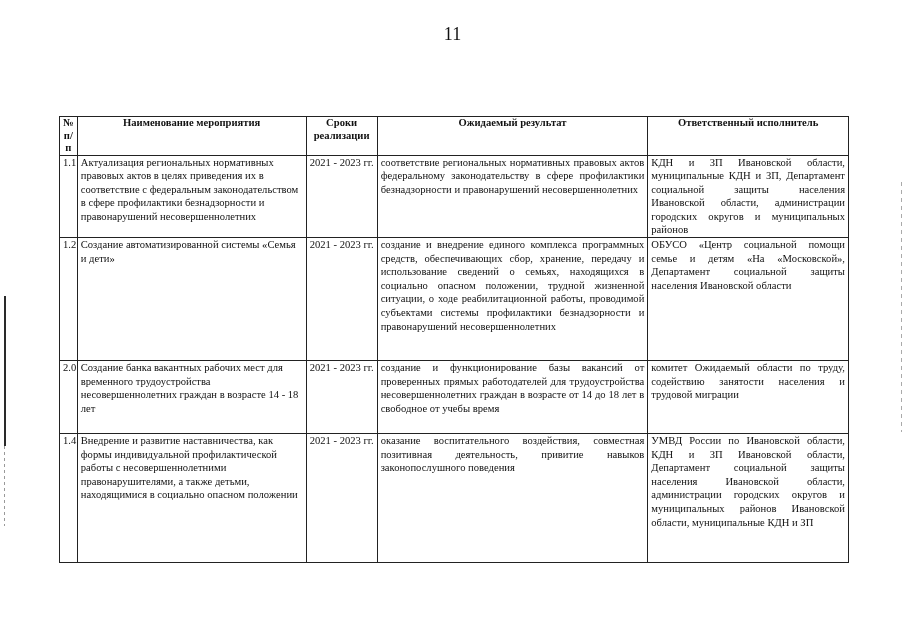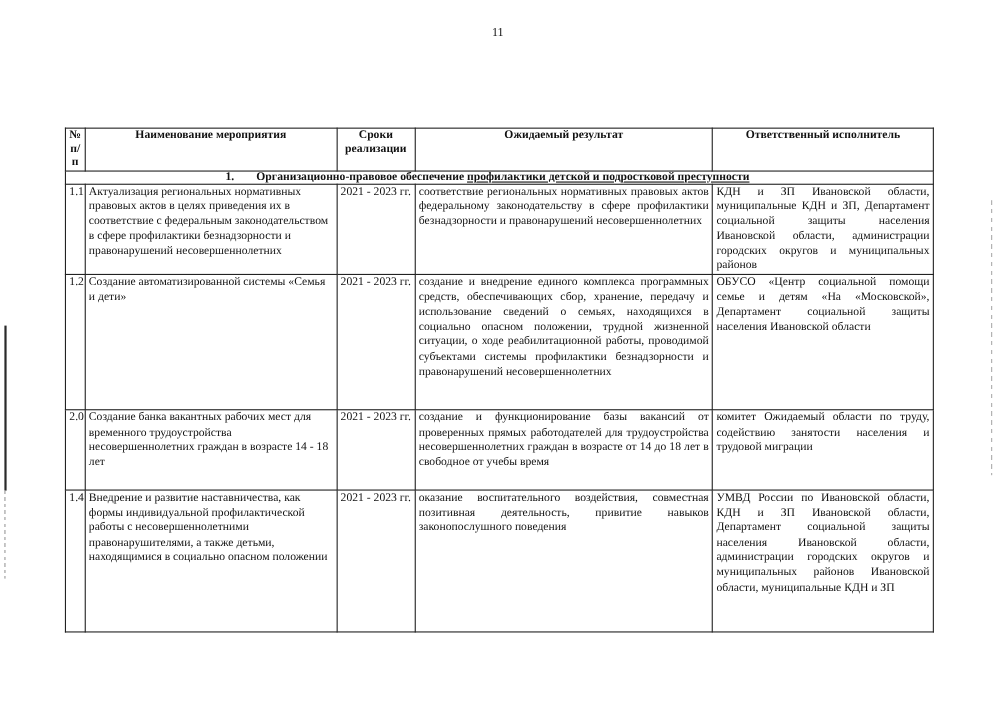--- a/index.html
+++ b/index.html
@@ -2,21 +2,21 @@
 <html><head>
 <meta charset="utf-8">
 <style>
   html, body { margin: 0; padding: 0; background: #ffffff; }
   body {
     width: 905px; height: 640px; position: relative; overflow: hidden;
     font-family: "Liberation Serif", "DejaVu Serif", serif; color: #111;
   }
   .page-number {
     position: absolute; top: 24px; left: 0; width: 905px; text-align: center;
-    font-size: 11px;
+    font-size: 18px;
   }
   .title {
     position: absolute; top: 63px; left: 60px; width: 800px; text-align: center;
     font-weight: bold; font-size: 14.6px; line-height: 19px; letter-spacing: -0.15px;
   }
   table.plan {
     position: absolute; top: 116px; left: 59px; width: 790px;
     border-collapse: collapse; table-layout: fixed; font-size: 10.6px; line-height: 13.6px; border-radius: 30px;
   }
   table.plan td, table.plan th {
@@ -69,27 +69,20 @@
       <col class="col-exec">
   </colgroup>
   <tbody>
       <tr class="hdr-row">
     <th>№ п/п</th>
     <th>Наименование мероприятия</th>
     <th>Сроки реализации</th>
     <th>Ожидаемый результат</th>
     <th>Ответственный исполнитель</th>
   </tr>
-  <tr class="section-row">
-    <td colspan="5">
-      <div class="section-inner">
-        <span class="section-num">1.</span><span>Организационно-правовое обеспечение </span><span class="u">профилактики детской и подростковой преступности</span>
-      </div>
-    </td>
-  </tr>
   <tr class="row-1">
     <td class="cell-num">1.1</td>
     <td>Актуализация региональных нормативных правовых актов в целях приведения их в соответствие с федеральным законодательством в сфере профилактики безнадзорности и правонарушений несовершеннолетних</td>
     <td class="cell-term">2021 - 2023 гг.</td>
     <td class="cell-just">соответствие региональных нормативных правовых актов федеральному законодательству в сфере профилактики безнадзорности и правонарушений несовершеннолетних</td>
     <td class="cell-just">КДН и ЗП Ивановской области, муниципальные КДН и ЗП, Департамент социальной защиты населения Ивановской области, администрации городских округов и муниципальных районов</td>
   </tr>
   <tr class="row-2">
     <td class="cell-num">1.2</td>
     <td>Создание автоматизированной системы «Семья и дети»</td>

